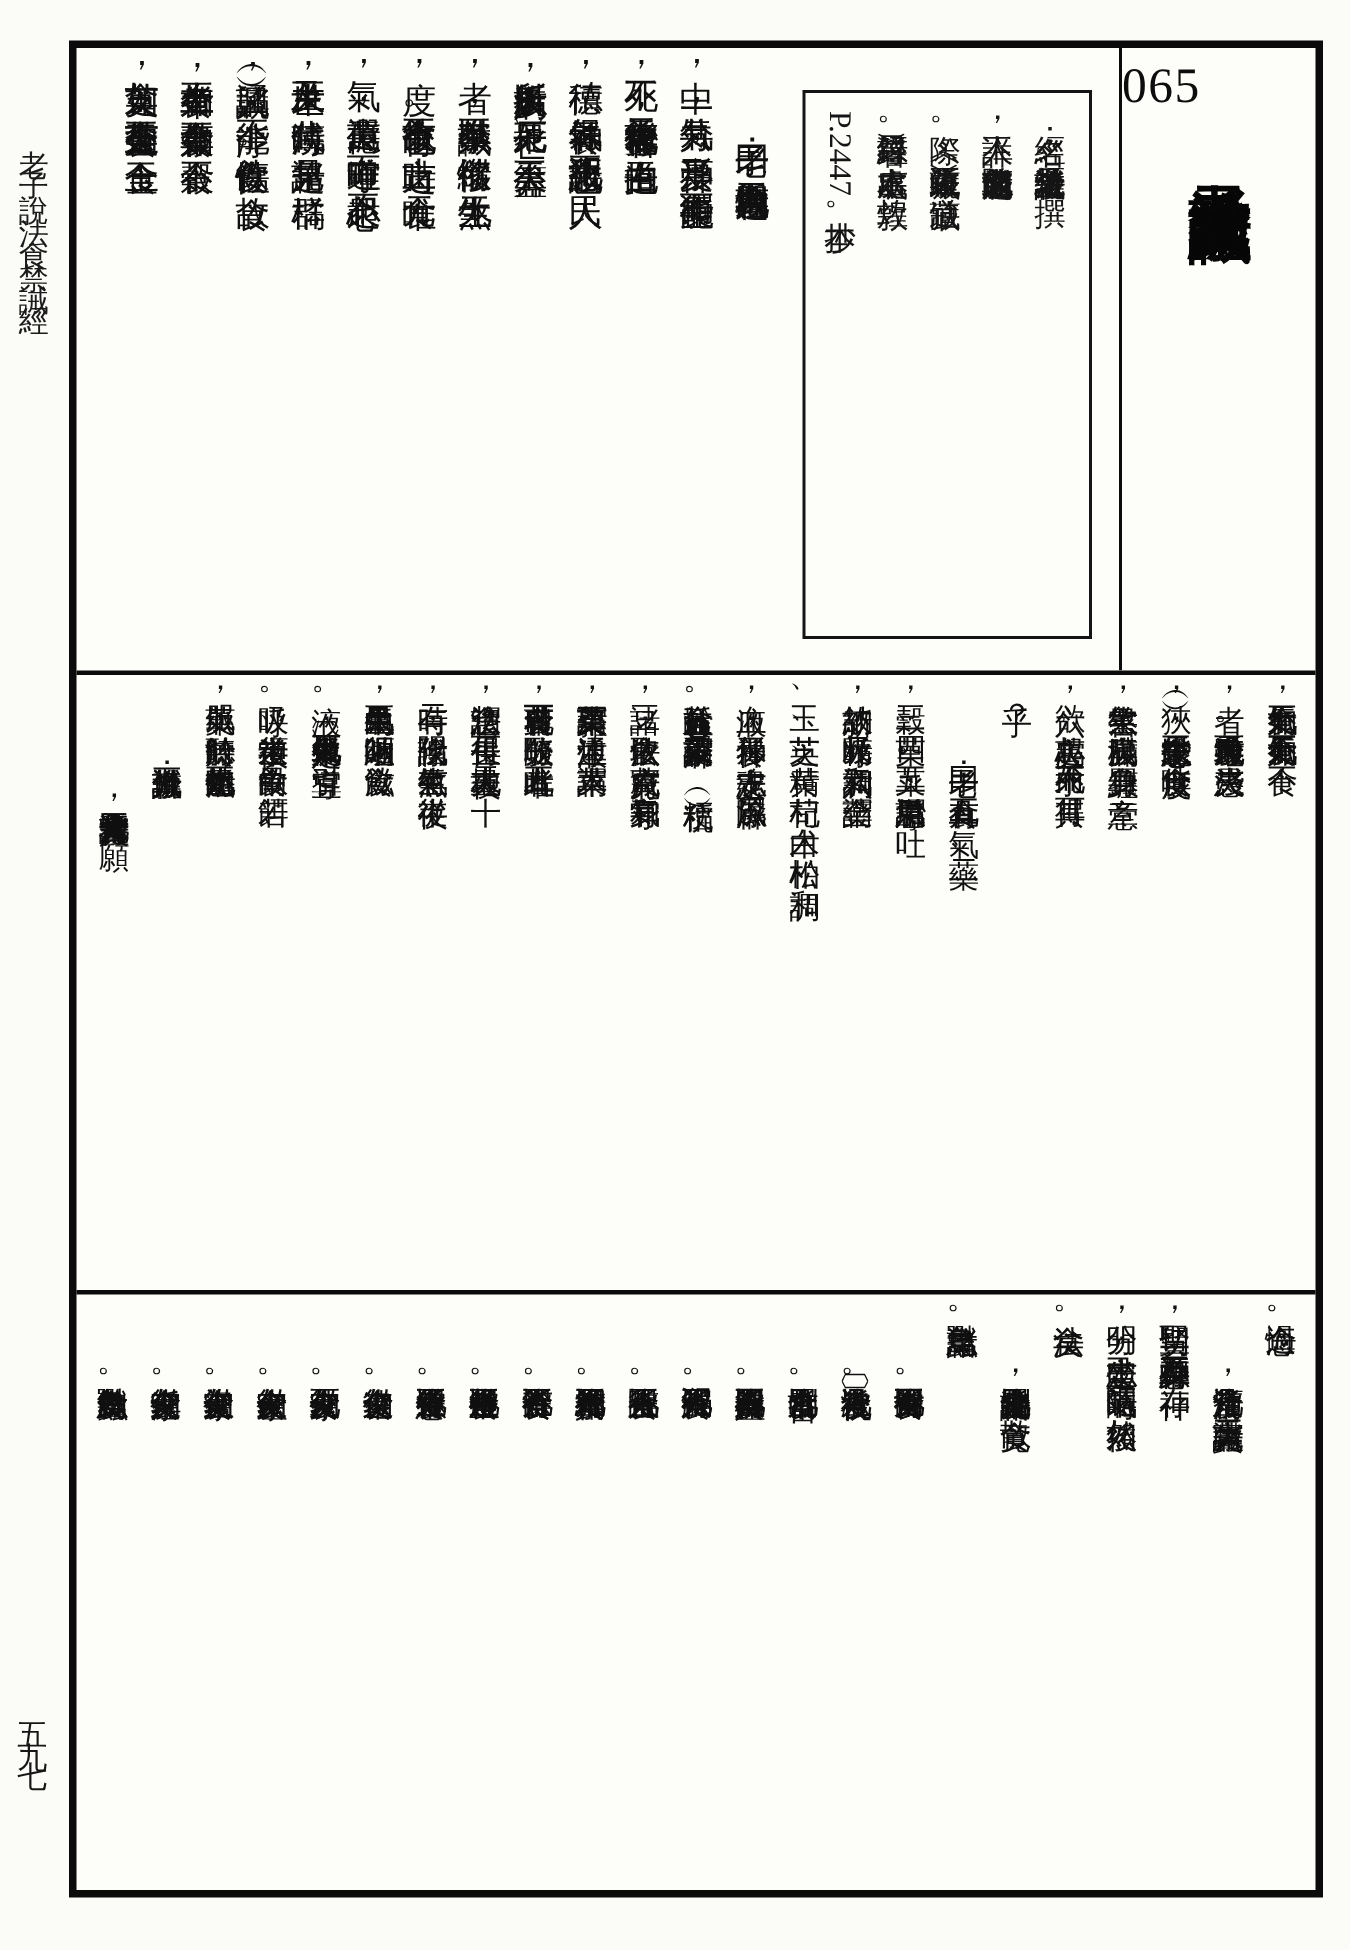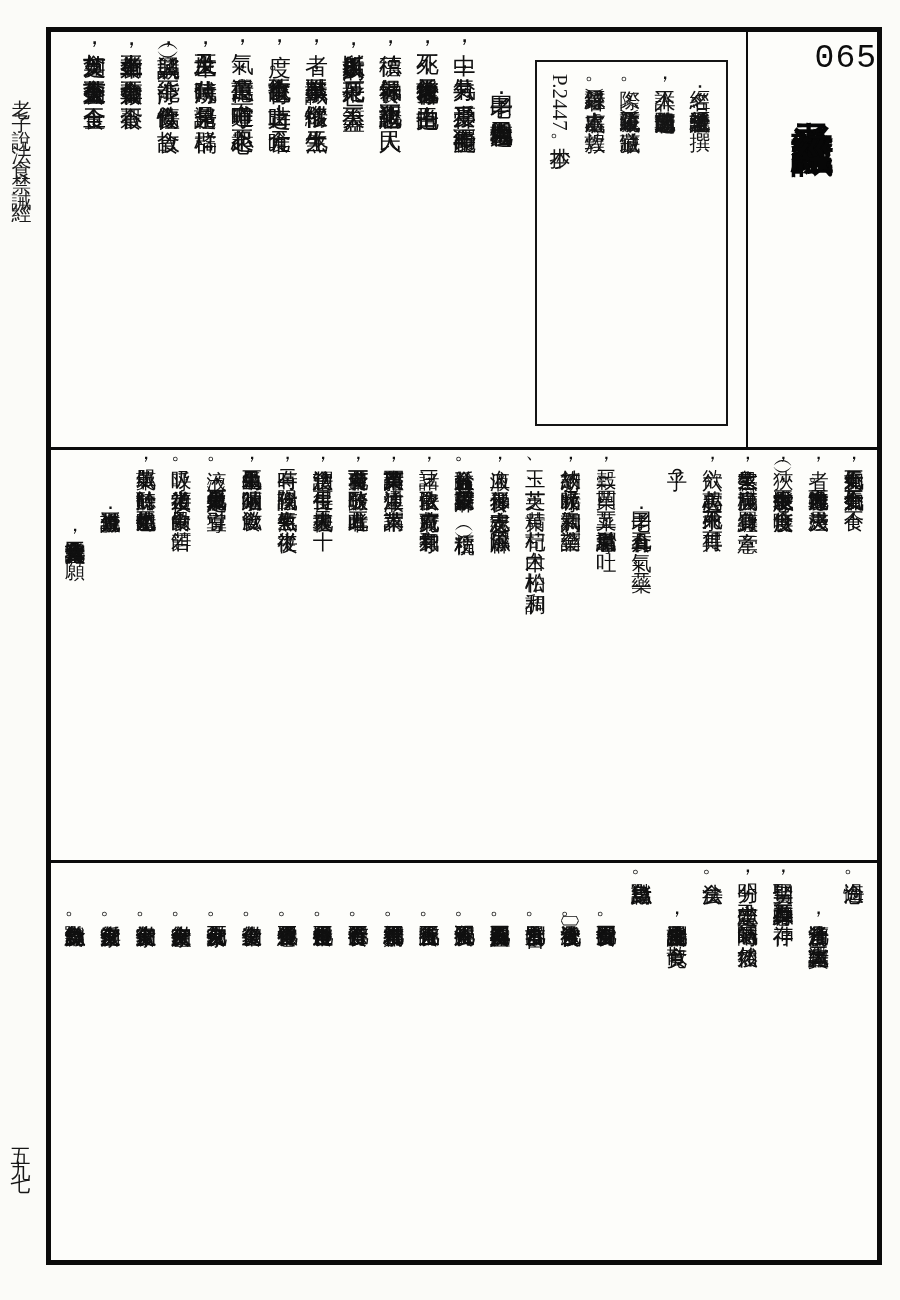--- a/index.html
+++ b/index.html
@@ -35,22 +35,22 @@
   .band2{top:418px;height:410px;}
   .band3{top:831px;height:397px;}
   .rule{position:absolute;left:0;width:100%;height:3px;background:#0b0b0b;}
   .rule1{top:415px;}
   .rule2{top:828px;}
 
   
   .title-area{position:absolute;right:0;top:0;width:129px;height:100%;}
   .title-divider{position:absolute;right:129px;top:0;width:2px;height:100%;background:#0b0b0b;}
   .catalog-no{
-    position:absolute;top:8px;left:0;width:100%;text-align:right;
-    font-family:Liberation Mono, monospace;
+    position:absolute;top:8px;left:0;width:100%;text-align:left;
+    font-family:Liberation Serif, serif;
     font-size:33px;letter-spacing:1px;color:#0d0d0d;
   }
   .main-title{
     position:absolute;top:56px;left:50%;transform:translateX(-50%);
     font-size:42px;font-weight:700;line-height:1.0;letter-spacing:2px;
     color:#070707;
   }
   .bib-box{
     position:absolute;right:149px;top:28px;width:193px;height:366px;
     border:2px solid #141414;box-sizing:border-box;background:#fdfdfa;

